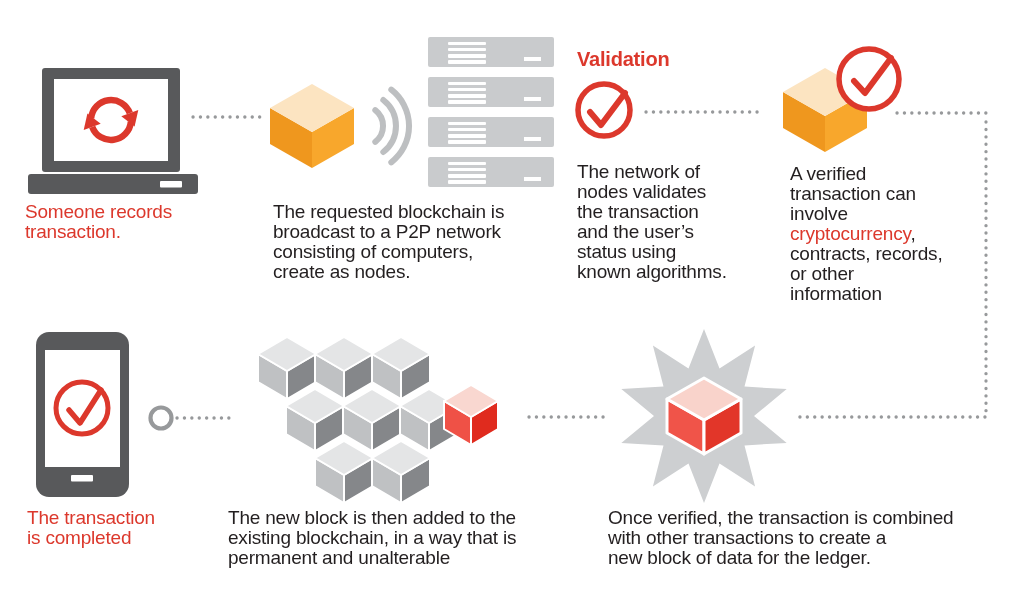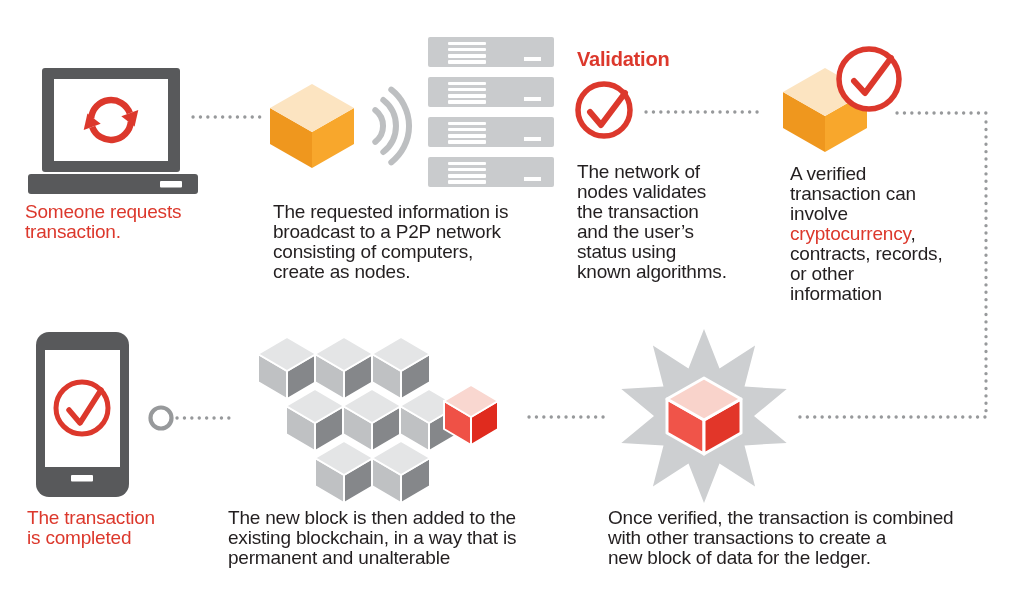--- a/index.html
+++ b/index.html
@@ -188,24 +188,24 @@
         143.1,158.4 107.5,135.5 92,175 76.5,135.5 40.9,158.4 51.5,117.4 9.3,114.9 42,88
         9.3,61.1 51.5,58.6 40.9,17.6 76.5,40.5"></polygon>
       <g id="slot-star">
           <polygon points="55,71 92,92 92,126 55,105" fill="#F05449" stroke="#fff" stroke-width="3" stroke-linejoin="round"></polygon>
           <polygon points="129,71 92,92 92,126 129,105" fill="#E23629" stroke="#fff" stroke-width="3" stroke-linejoin="round"></polygon>
           <polygon points="92,50 129,71 92,92 55,71" fill="#F9D3CB" stroke="#fff" stroke-width="3" stroke-linejoin="round"></polygon>
         </g>
     </svg>
   </div>
 
-  <div class="abs cap" style="left:25px;top:202px;width:215px"><span class="r">Someone requests
+  <div class="abs cap" style="left:25px;top:202px;width:215px"><span class="r">Someone records
 transaction.</span></div>
 
-  <div class="abs cap" style="left:273px;top:202px;width:300px"><span>The requested information is
+  <div class="abs cap" style="left:273px;top:202px;width:300px"><span>The requested blockchain is
 broadcast to a </span><span class="b">P2P network
 consisting of computers,
 create as nodes.</span></div>
 
   <div class="abs title" style="left:577px;top:47px">Validation</div>
 
   <div class="abs cap" style="left:577px;top:162px;width:210px"><span>The network of
 nodes </span><span class="b">validates
 the transaction
 and the user’s

